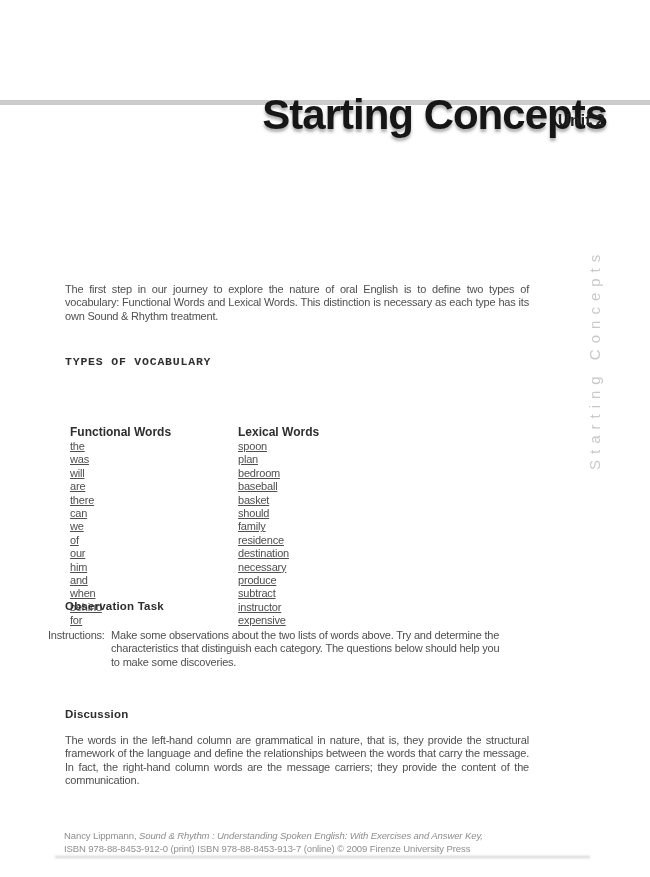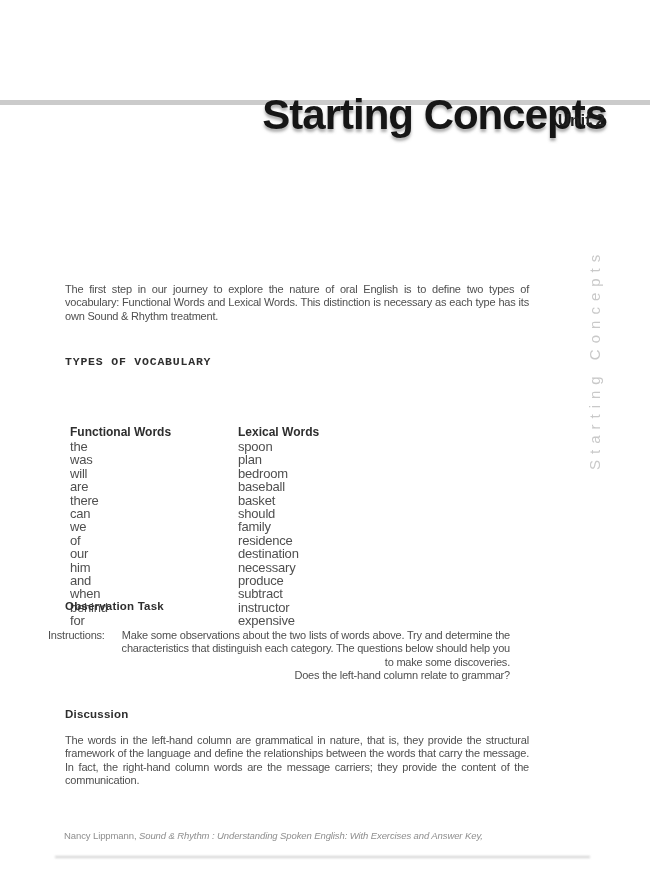--- a/index.html
+++ b/index.html
@@ -46,33 +46,33 @@
     position:absolute;left:70px;top:378px;display:flex;margin-top:47px;
   }
   .col{width:168px;}
   .col:last-child{width:auto;}
   .col-header{
     font-size:12px;font-weight:700;color:#2e2e2e;margin:0 0 1px 0;
     line-height:14px;
   }
   .word-list{margin:0;padding:0;list-style:none;}
   .word-list li{
-    font-size:13px;line-height:13.4px;letter-spacing:-0.2px;color:#4f4f4f;
+    font-size:11px;line-height:13.4px;letter-spacing:-0.2px;color:#4f4f4f;text-decoration:underline;
   }
   .obs-heading{top:600px;letter-spacing:0.2px;}
   .instructions{
     position:absolute;left:48px;top:629px;width:463px;display:flex;
   }
   .instr-label{
     width:63px;flex:0 0 63px;
     font-size:11px;line-height:13.4px;letter-spacing:-0.2px;color:#4f4f4f;
   }
   .instr-body{
     margin-left:0;width:399px;
-    font-size:11px;line-height:13.4px;letter-spacing:-0.2px;color:#4f4f4f;text-align:right;
+    font-size:11px;line-height:13.4px;letter-spacing:-0.2px;color:#4f4f4f;
   }
   .instr-body p{margin:0;}
   .disc-heading{top:708px;letter-spacing:0.2px;}
   .discussion-para{top:734px;}
   
   .footer{
     position:absolute;left:64px;top:830px;width:500px;
     font-size:9.5px;line-height:12.5px;letter-spacing:-0.1px;color:#8e8e8e;
   }
   .footer .it{font-style:italic;text-align:right;}
@@ -135,27 +135,27 @@
       </ul>
     </div>
   </div>
 
   <h2 class="heading obs-heading">Observation Task</h2>
 
   <div class="instructions">
     <div class="instr-label">Instructions:</div>
     <div class="instr-body">
       <p>Make some observations about the two lists of words above. Try and determine the characteristics that distinguish each category. The questions below should help you to make some discoveries.</p>
-      <p>Does the left-hand column relate to grammar?</p>
     </div>
   </div>
 
   <h2 class="heading disc-heading">Discussion</h2>
 
   <p class="para discussion-para">The words in the left-hand column are grammatical in nature, that is, they provide the structural framework of the language and define the relationships between the words that carry the message. In fact, the right-hand column words are the message carriers; they provide the content of the communication.</p>
 
   <div class="footer">
     <span>Nancy Lippmann, </span><span class="it">Sound &amp; Rhythm : Understanding Spoken English: With Exercises and Answer Key,</span><br>
+    <span>ISBN 978-88-8453-912-0 (print) ISBN 978-88-8453-913-7 (online) © 2009 Firenze University Press</span>
   </div>
 
   <div class="footer-smudge"></div>
 
 </div>
 
 </body></html>

